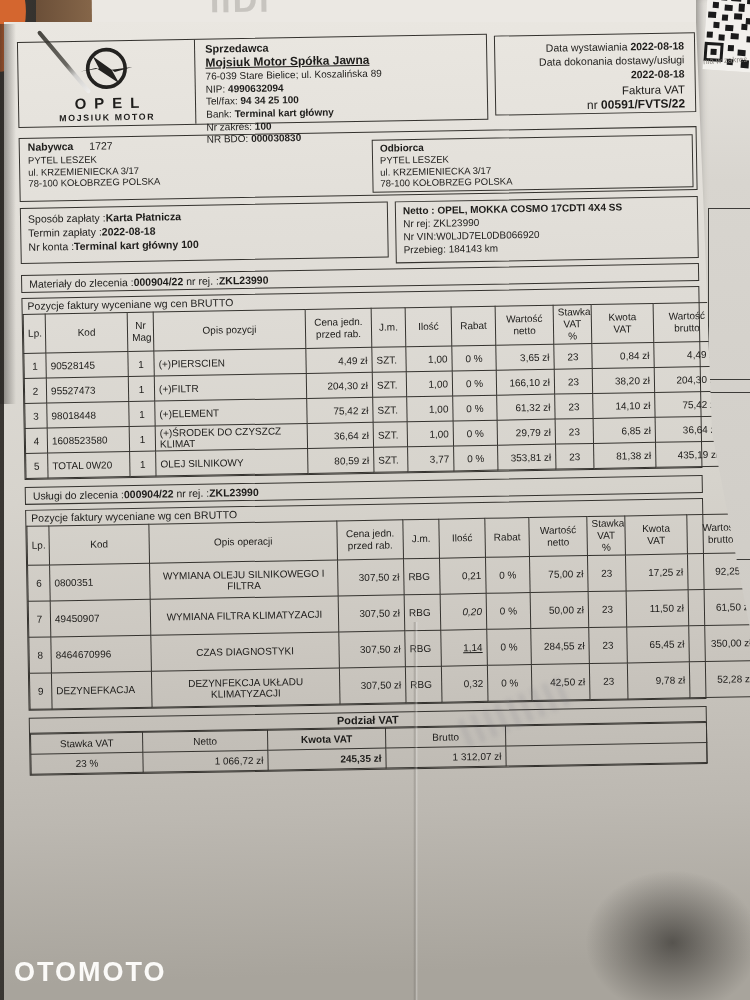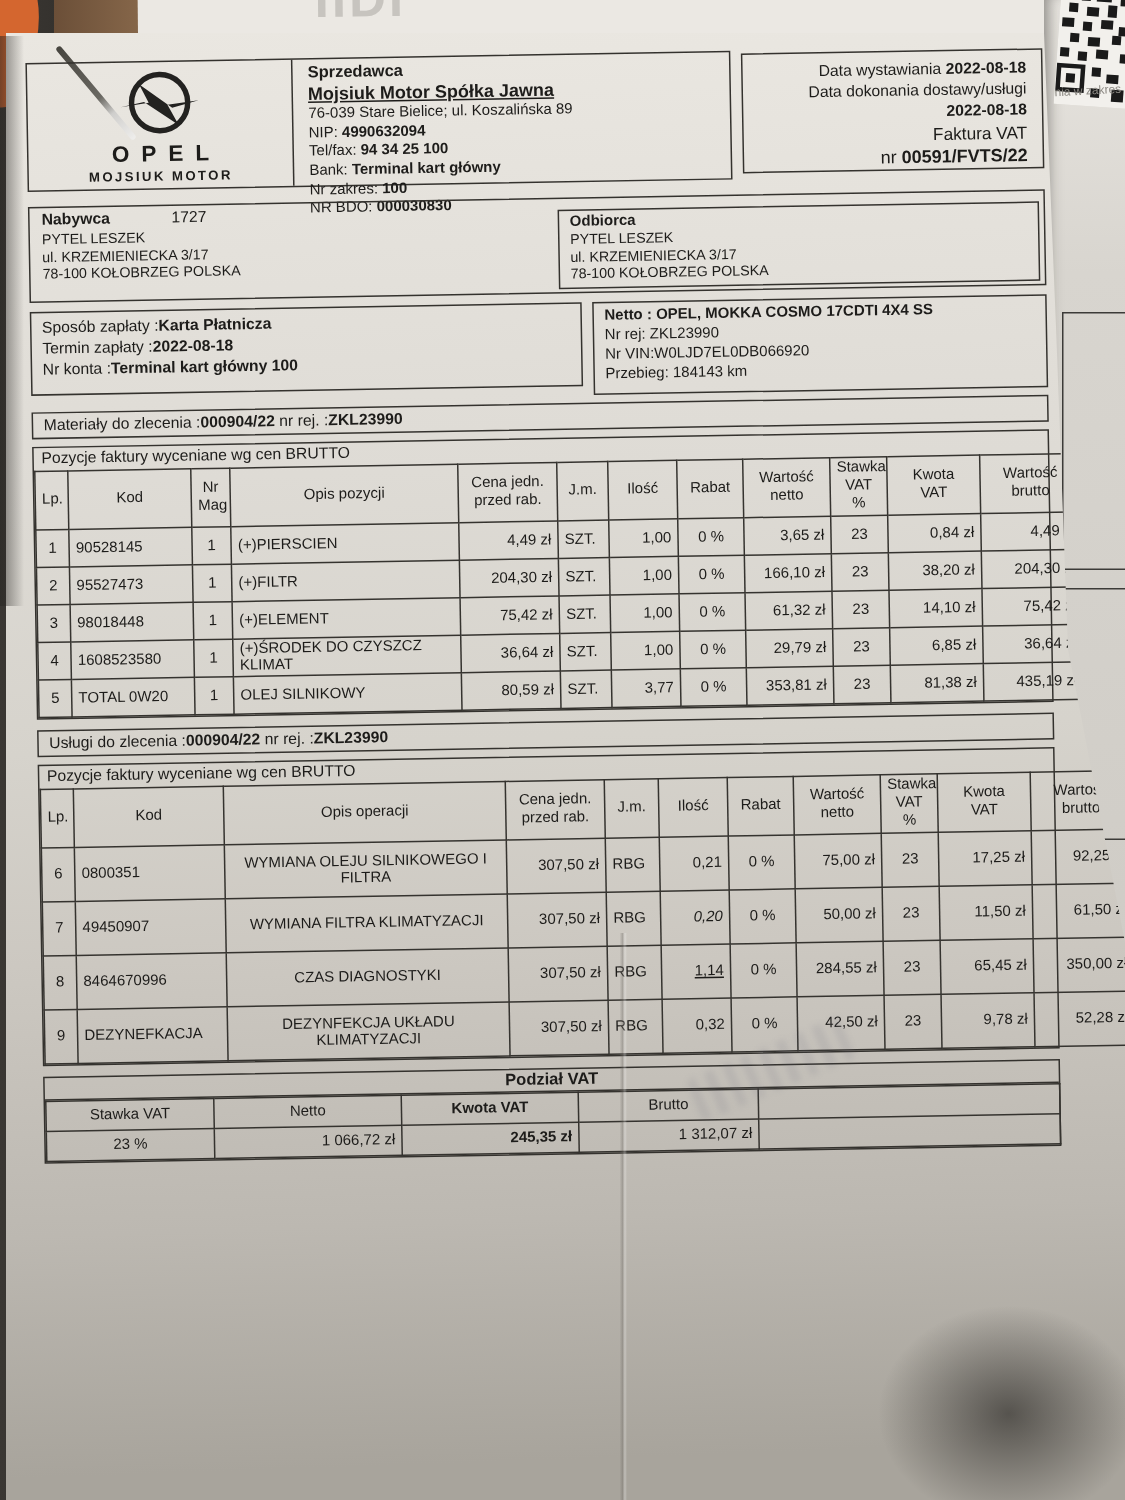--- a/index.html
+++ b/index.html
@@ -48,21 +48,21 @@
   .seller-label{font-weight:bold;font-size:11px;}
   .seller-name{font-weight:bold;font-size:12px;text-decoration:underline;margin:1px 0 2px;}
   .dates{flex:1;text-align:right;padding:6px 10px;font-size:10.5px;line-height:13.8px;
          box-sizing:border-box;height:80px;margin-top:2px;}
   .doc{margin-top:3px;font-size:11.5px;}
   .num{font-size:12px;}
   
   .parties{position:relative;height:56px;margin-bottom:6px;padding:3px 8px;font-size:9.5px;
            line-height:11.8px;box-sizing:content-box;}
   .buyer-line{font-size:10.5px;font-weight:bold;margin-bottom:1px;}
-  .buyer-code{font-weight:normal;margin-left:41px;}
+  .buyer-code{font-weight:normal;margin-left:16px;}
   .odb{position:absolute;left:352px;top:7px;right:3px;bottom:2px;border:1.5px solid #34322e;
        padding:2px 7px;background:inherit;}
   .odb-label{font-weight:bold;font-size:10px;}
   
   .pay-row{display:flex;gap:7px;align-items:flex-start;margin-bottom:5px;}
   .pay{width:352px;height:48px;padding:3px 7px;font-size:10.5px;line-height:14px;box-sizing:content-box;}
   .veh{flex:1;height:56px;padding:2px 7px;font-size:10px;line-height:13px;box-sizing:content-box;}
   .veh .ln:first-child{font-weight:bold;}
   
   .bar{padding:2px 7px;font-size:10.5px;margin-bottom:5px;}
@@ -445,13 +445,14 @@
       </div>
 
       <div class="smudge"></div>
     </div>
 
     <div class="crease-v"></div>
   </div>
 
   <div class="left-shadow"></div>
   <div class="corner-shadow"></div>
+  <div class="watermark">OTOMOTO</div>
 </div>
 
 </body></html>

